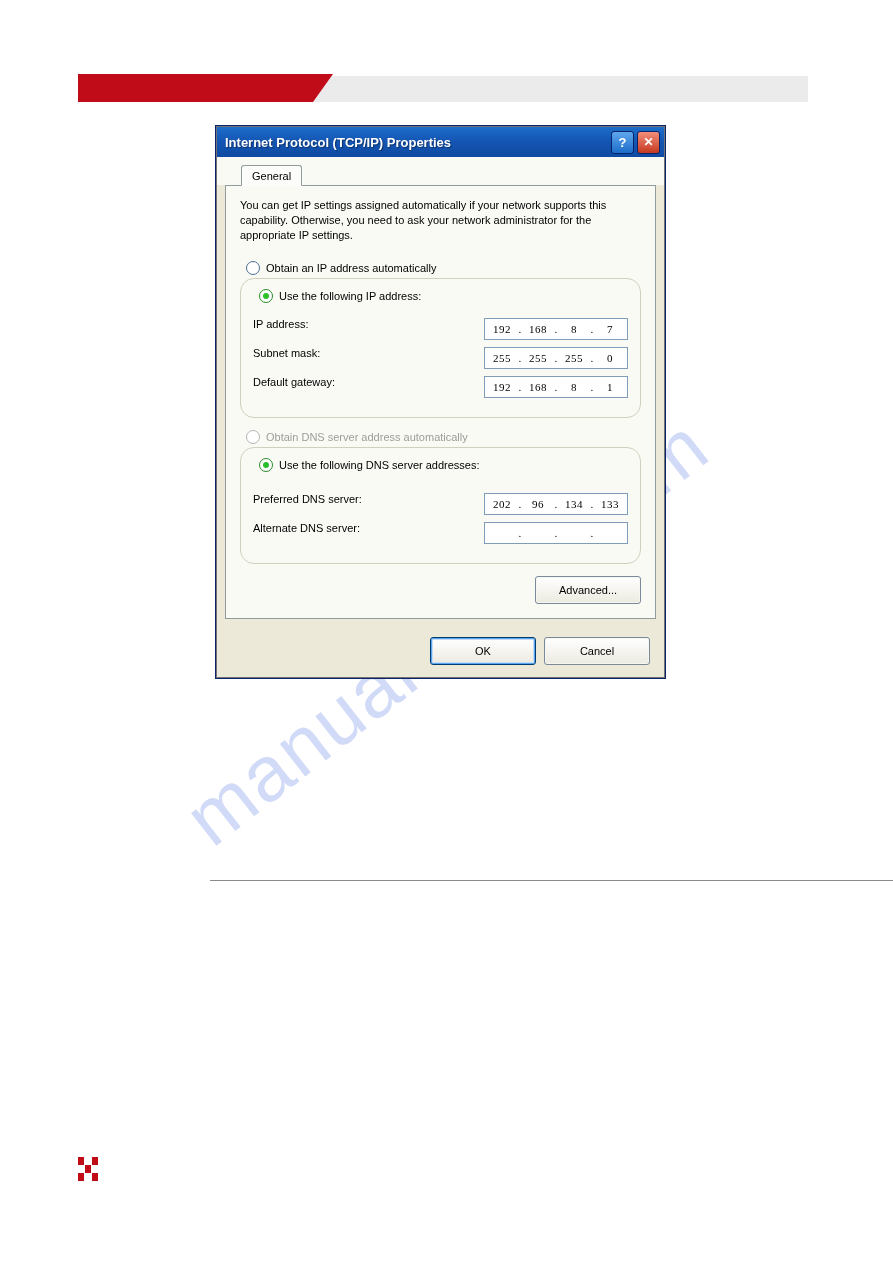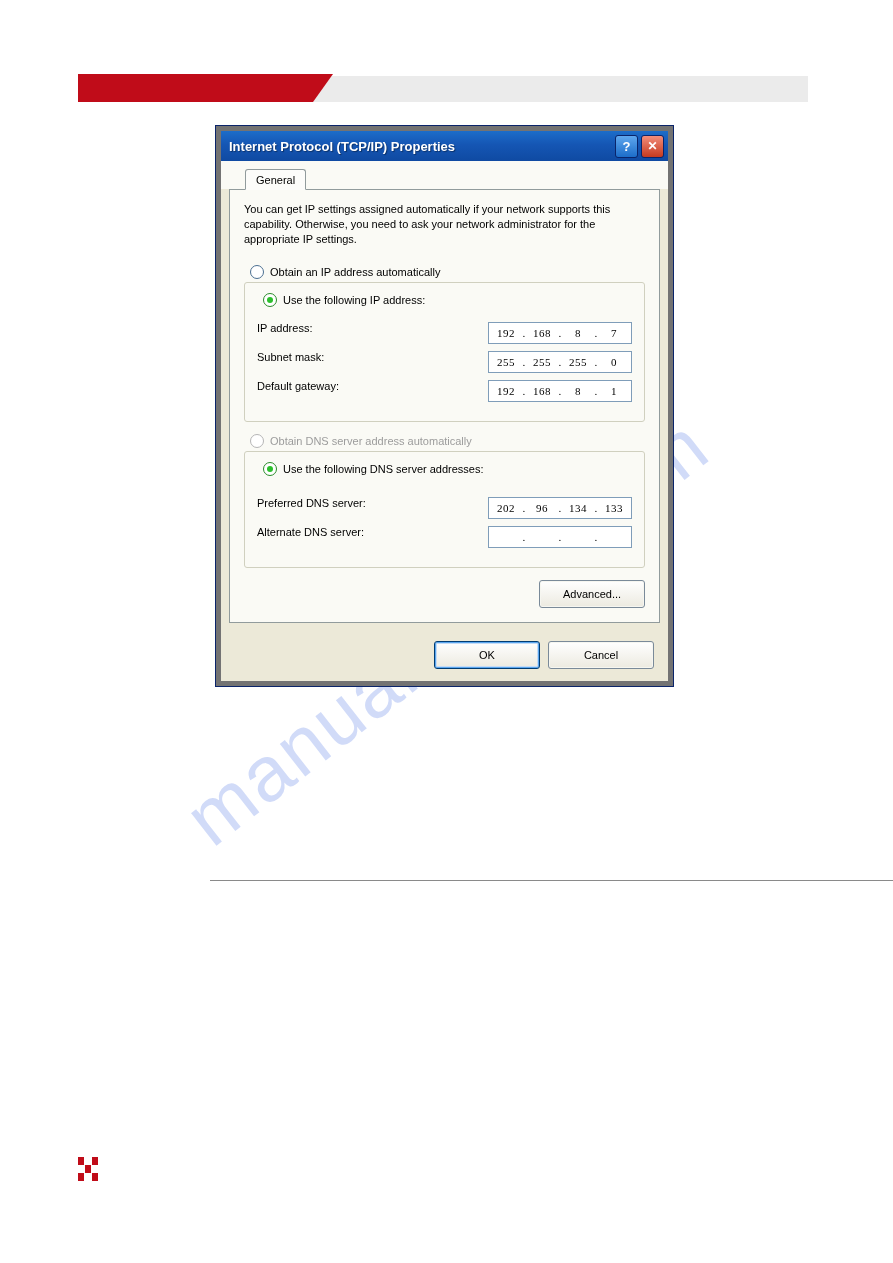--- a/index.html
+++ b/index.html
@@ -3,41 +3,41 @@
 <meta charset="utf-8">
 <style>
   html, body { margin: 0; padding: 0; width: 893px; height: 1263px; background: #ffffff; font-family: "Tahoma", "Segoe UI", Arial, sans-serif; overflow: hidden; }
 
   
   .page-banner { position: absolute; top: 76px; left: 78px; width: 730px; height: 26px; background: #ebebeb; }
   .page-banner .red { position: absolute; left: 0; top: -2px; height: 28px; width: 235px; background: #c00c19; }
   .page-banner .red::after { content: ""; position: absolute; right: -20px; top: 0; border-top: 28px solid #c00c19; border-right: 20px solid transparent; }
 
   
-  .dialog { position: absolute; left: 216px; top: 126px; width: 447px; background: #ece9d8; border: 5px solid #737373; box-shadow: 0 0 0 1px #0a246a; font-size: 11px; }
+  .dialog { position: absolute; left: 216px; top: 126px; width: 447px; background: #ece9d8; border: 1px solid #737373; box-shadow: 0 0 0 1px #0a246a; font-size: 11px; }
   .titlebar { height: 30px; background: linear-gradient(#1c6dc9 0%, #1556b4 45%, #0f4aa2 100%); display: flex; align-items: center; padding: 0 4px 0 8px; }
   .titlebar .title { color: #ffffff; font-weight: bold; font-size: 13px; text-shadow: 1px 1px 1px rgba(0,0,0,.4); flex: 1; }
   .titlebar .btn { width: 21px; height: 21px; margin-left: 3px; display: flex; align-items: center; justify-content: center; border: 1px solid #0a246a; border-radius: 3px; }
   .help-btn { background: linear-gradient(#5fa7ee, #1c6dc9); color: #fff; font-weight: bold; font-size: 13px; }
   .close-btn { background: linear-gradient(#f28d7a, #c53a1f); color: #fff; font-weight: bold; font-size: 12px; }
 
   .tabstrip { background: #fafaf5; padding: 7px 8px 0 24px; }
   .tab { display: inline-block; padding: 4px 10px 3px; background: #fcfcfa; border: 1px solid #919b9c; border-bottom: 1px solid #fcfcfa; position: relative; top: 1px; border-top-left-radius: 3px; border-top-right-radius: 3px; font-size: 11px; }
   .tabcontent { background: #fafaf5; border: 1px solid #919b9c; margin: 0 8px 8px 8px; padding: 12px 14px 14px; }
 
   .intro { line-height: 1.35; margin-bottom: 18px; }
 
   .radio-row { display: flex; align-items: center; gap: 6px; margin: 3px 0; padding-left: 6px; font-size: 11px; }
   .radio { width: 12px; height: 12px; border: 1px solid #4b6f91; border-radius: 50%; display: inline-flex; align-items: center; justify-content: center; background: #fff; flex-shrink: 0; }
   .radio.on { border-color: #2a8b2a; }
   .radio.on .dot { width: 6px; height: 6px; background: #2bbf2b; border-radius: 50%; }
   .radio.disabled { border-color: #b5b5b5; }
   .radio-label.disabled { color: #9c9c9c; }
 
-  fieldset.group { border: 1px solid #d0d0bf; border-radius: 3px; margin: 0 0 12px 0; padding: 10px 12px 12px; }
+  fieldset.group { border: 1px solid #d0d0bf; border-radius: 14px; margin: 0 0 12px 0; padding: 10px 12px 12px; }
   fieldset.group legend { padding: 0; font-size: 0; }
   .legend-row { margin-top: -20px; margin-bottom: 8px; background: #fafaf5; display: inline-flex; align-items: center; gap: 6px; padding-right: 6px; }
 
   .field-row { display: flex; align-items: flex-start; margin: 7px 0; }
   .field-label { flex: 1; font-size: 11px; }
   .ip-input { width: 142px; height: 20px; background: #ffffff; border: 1px solid #7f9db9; font-size: 11px; display: flex; align-items: center; justify-content: center; letter-spacing: .5px; font-family: Tahoma; text-align: center; }
   .ip-input span { display: inline-block; width: 30px; text-align: center; }
   .ip-input .dot { width: 6px; text-align: center; }
 
   .downshift { padding-top: 6px; }

